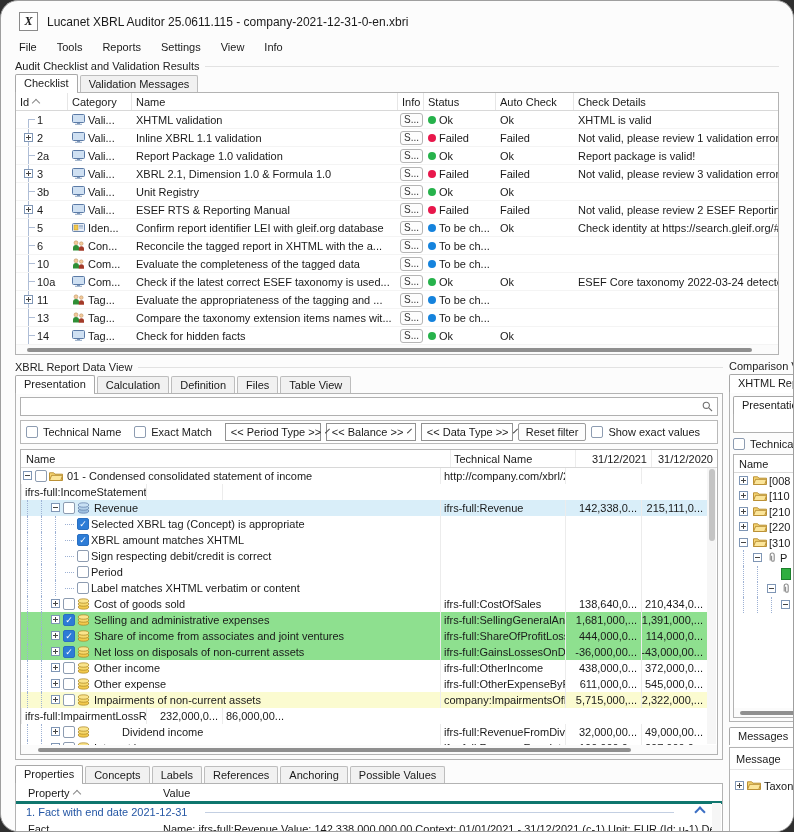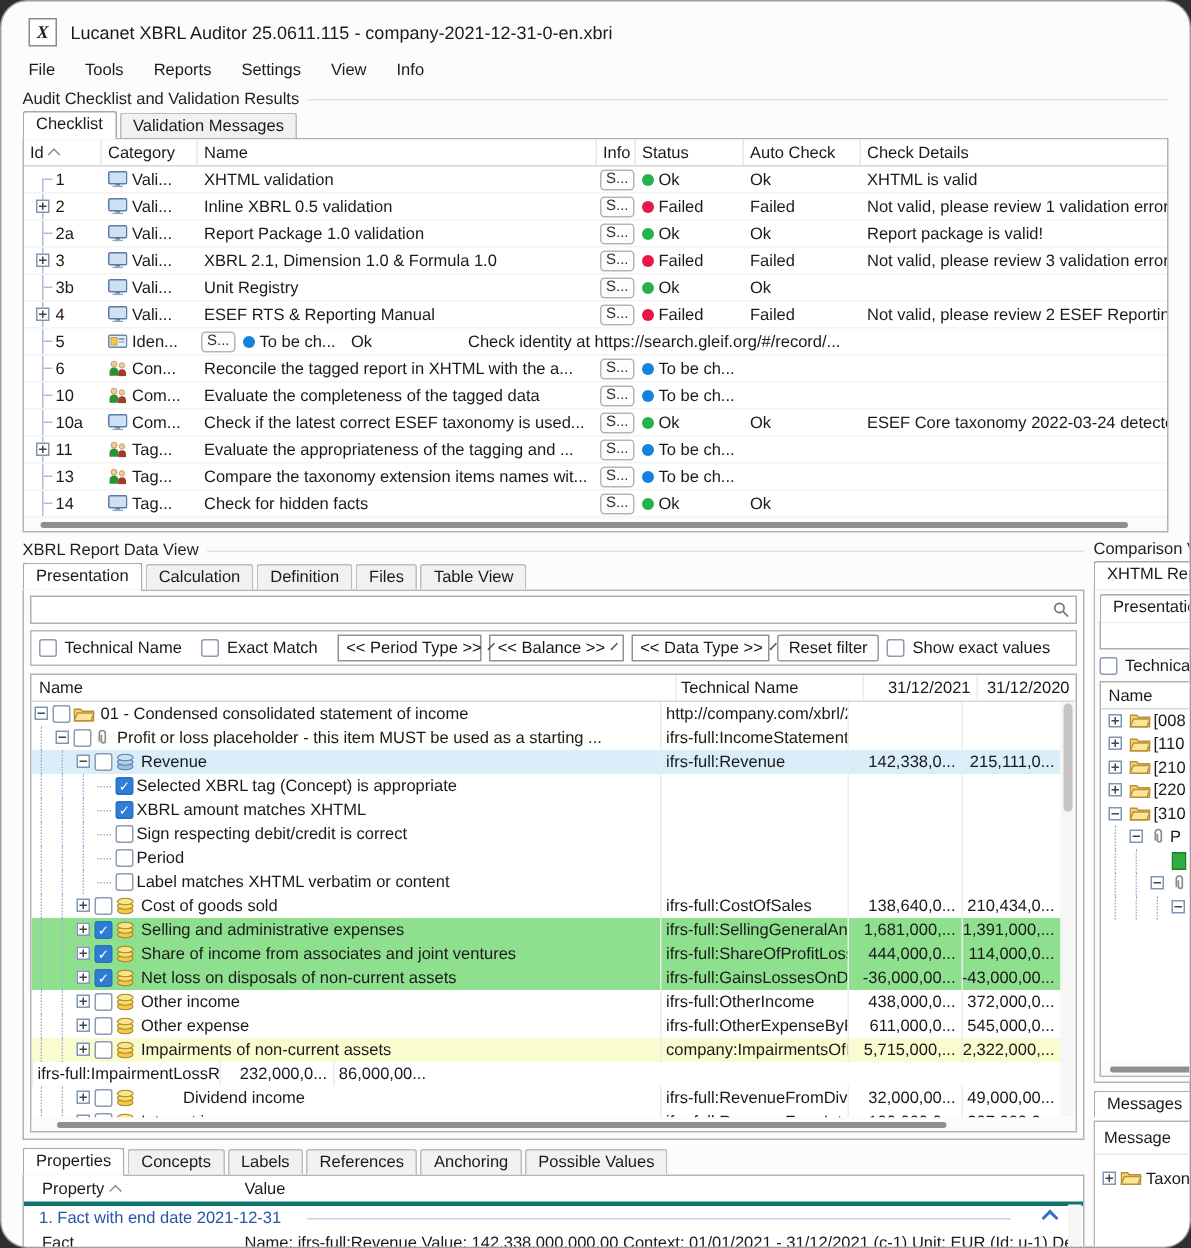--- a/index.html
+++ b/index.html
@@ -191,21 +191,21 @@
             <span class="icon">
               <svg width="13" height="11" viewBox="0 0 13 11">
                 <rect x="0.5" y="0.5" width="12" height="8" rx="1" fill="#cfe0f2" stroke="#5b7aa6"></rect>
                 <rect x="5" y="8.5" width="3" height="1.3" fill="#5b7aa6"></rect>
                 <rect x="3" y="9.8" width="7" height="1" fill="#8fa7c4"></rect>
               </svg>
             </span>
             <span>Vali...</span>
           </span>
           <span class="ac" style="width: 266px; flex: 0 0 auto;">
-            <span>Inline XBRL 0.5 validation</span>
+            <span>Inline XBRL 1.1 validation</span>
           </span>
           <span class="ac" style="width: 26px; flex: 0 0 auto; padding: 0px 2px;">
             <span class="sbtn">S...</span>
           </span>
           <span class="ac" style="width: 72px; flex: 0 0 auto;">
             <span class="dot" style="background: rgb(232, 23, 75);"></span>
             <span>Failed</span>
           </span>
           <span class="ac" style="width: 78px; flex: 0 0 auto;">
             <span>Failed</span>
@@ -360,20 +360,23 @@
           <span class="ac" style="width: 64px; flex: 0 0 auto;">
             <span class="icon">
               <svg width="13" height="11" viewBox="0 0 13 11">
                 <rect x="0.5" y="1.5" width="12" height="8" rx="1" fill="#e8eef8" stroke="#6b87ad"></rect>
                 <rect x="2" y="3" width="4" height="5" fill="#f2c94c" stroke="#b98f2f" stroke-width="0.5"></rect>
                 <rect x="7" y="3.5" width="4" height="1" fill="#6b87ad"></rect>
                 <rect x="7" y="5.5" width="4" height="1" fill="#9db3cc"></rect>
               </svg>
             </span>
             <span>Iden...</span>
+          </span>
+          <span class="ac" style="width: 266px; flex: 0 0 auto;">
+            <span>Confirm report identifier LEI with gleif.org database</span>
           </span>
           <span class="ac" style="width: 26px; flex: 0 0 auto; padding: 0px 2px;">
             <span class="sbtn">S...</span>
           </span>
           <span class="ac" style="width: 72px; flex: 0 0 auto;">
             <span class="dot" style="background: rgb(21, 131, 221);"></span>
             <span>To be ch...</span>
           </span>
           <span class="ac" style="width: 78px; flex: 0 0 auto;">
             <span>Ok</span>
@@ -668,33 +671,20 @@
                     <span>http://company.com/xbrl/202...</span>
                   </span>
                   <span class="tval tv1">
                     <span></span>
                   </span>
                   <span class="tval tv2">
                     <span></span>
                   </span>
                 </div>
                 <div class="trow">
-                  <span class="tname">
-                    <span class="guide"></span>
-                    <span class="eslot">
-                      <span class="exp"></span>
-                    </span>
-                    <span class="cb"></span>
-                    <span class="icon" style="margin: 0px 2px;">
-                      <svg width="11" height="12" viewBox="0 0 11 12">
-                        <path d="M3.2 8.5 V3 a2 2 0 0 1 4 0 v5 a1.3 1.3 0 0 1 -2.6 0 V3.8" fill="none" stroke="#8a8a8a" stroke-width="1.1"></path>
-                      </svg>
-                    </span>
-                    <span style="margin-left: 2px;">Profit or loss placeholder - this item MUST be used as a starting ...</span>
-                  </span>
                   <span class="ttech">
                     <span>ifrs-full:IncomeStatementAbs...</span>
                   </span>
                   <span class="tval tv1">
                     <span></span>
                   </span>
                   <span class="tval tv2">
                     <span></span>
                   </span>
                 </div>

